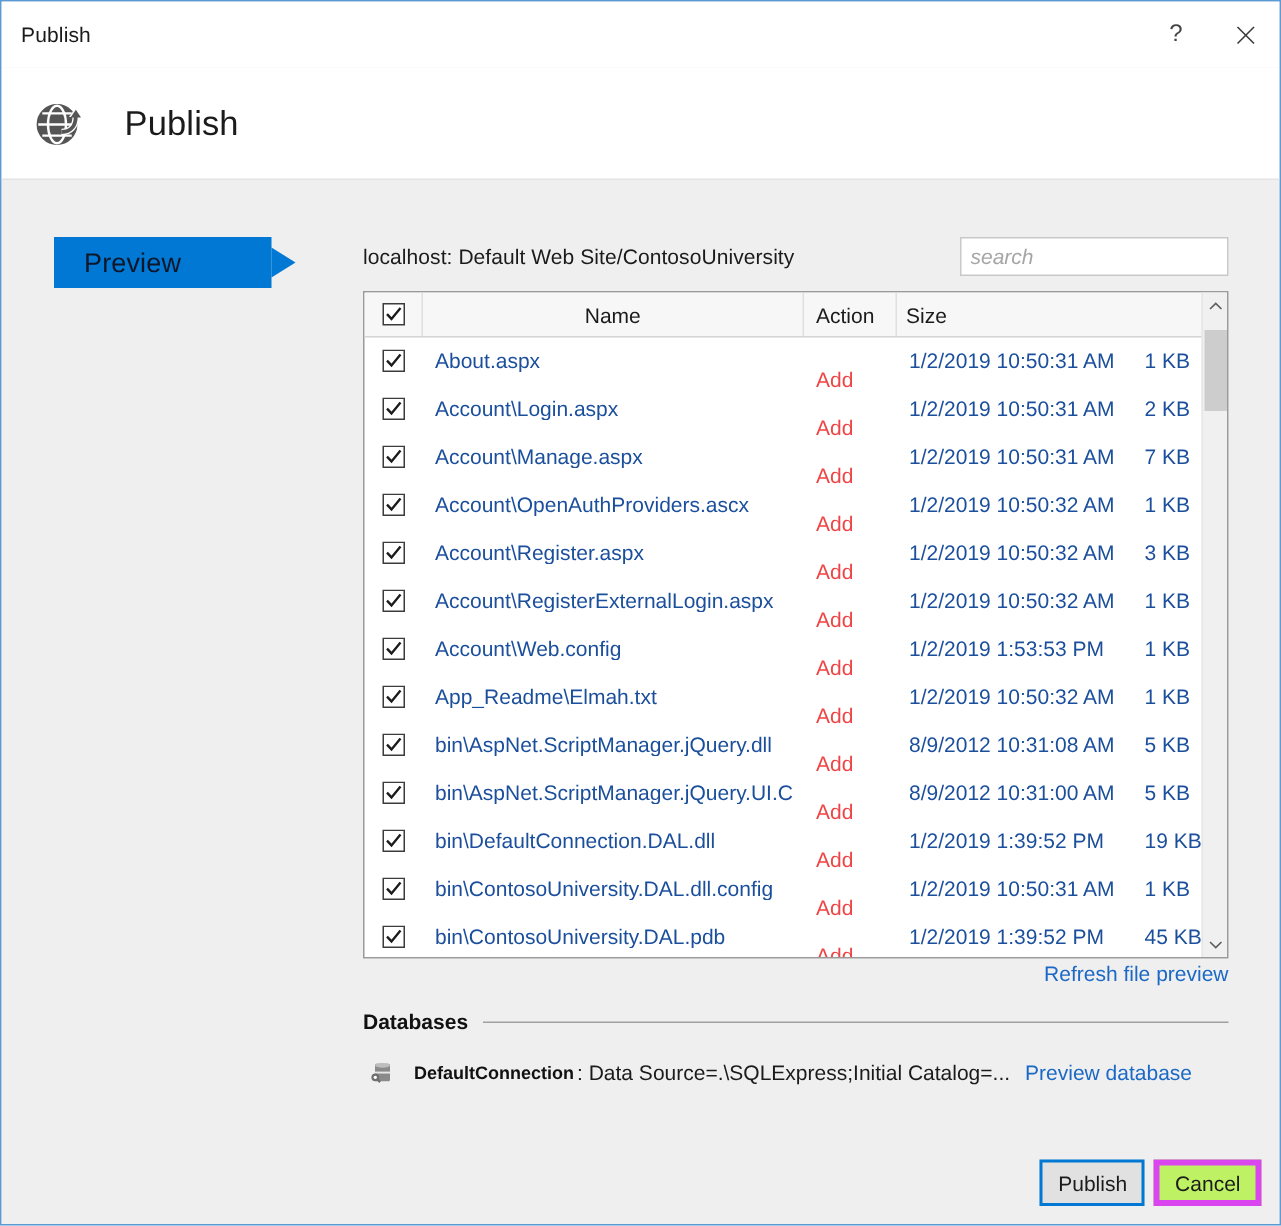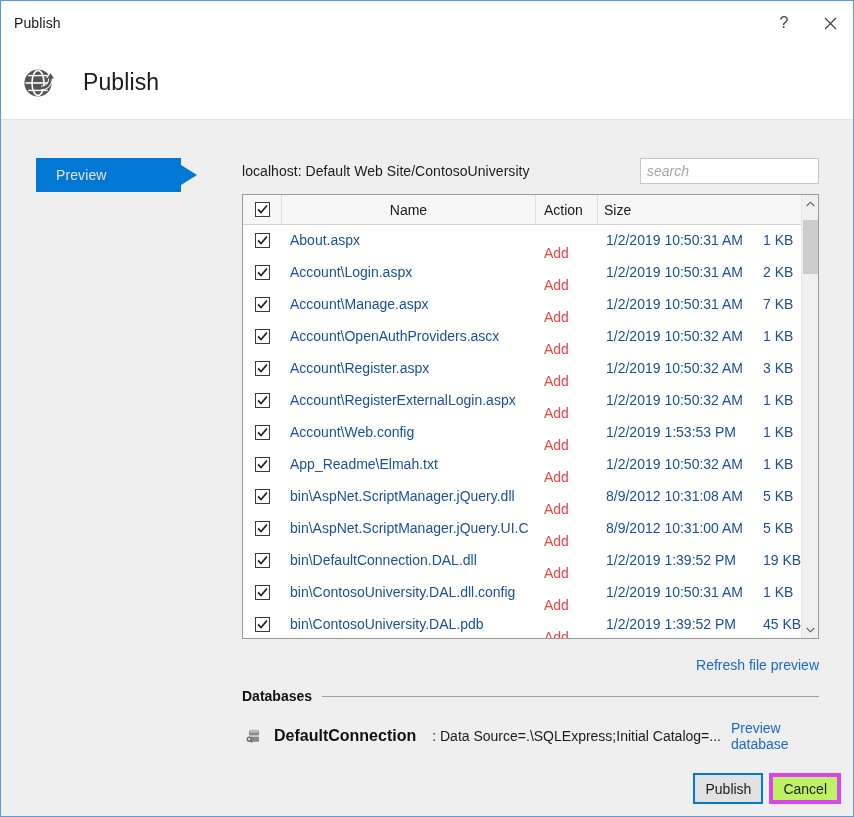--- a/index.html
+++ b/index.html
@@ -101,22 +101,22 @@
   .tab {
     position: relative;
     width: 145px;
     height: 34px;
     background: #0078d4;
     display: flex;
     align-items: center;
     cursor: default;
   }
   .tab-label {
-    color: #e5e5e5;
-    font-size: 14px;
+    color: #0f172a;
+    font-size: 18px;
     padding-left: 20px;
     letter-spacing: .1px;
   }
   .tab::after {
     content: "";
     position: absolute;
     left: 145px;
     top: 7px;
     width: 0; height: 0;
     border-top: 10px solid transparent;
@@ -266,21 +266,21 @@
     left: 1px;
     right: 0;
     top: 25px;
     height: 54px;
     background: #cdcdcd;
     cursor: default;
   }
 
   
   .refresh-row {
-    margin-top: 17px;
+    margin-top: 2px;
     text-align: right;
     width: 577px;
   }
   .link {
     font-size: 14px;
     color: #1b69c4;
     text-decoration: none;
     cursor: default;
   }
 
@@ -308,28 +308,28 @@
     margin-top: 16px;
   }
   .db-icon {
     width: 20px; height: 20px;
     margin-left: 3px;
     display:flex; align-items:center; justify-content:center;
     color:#6d6d6d;
   }
   .db-name {
     margin-left: 11px;
-    font-size: 16px;
+    font-size: 12px;
     font-weight: bold;
     color: #111111;
   }
   .db-conn {
     font-size: 14px;
     color: #1b1b1b;
-    margin-left: 16px;
+    margin-left: 2px;
     white-space: nowrap;
   }
   .db-link { margin-left: 10px; }
 
   
   .footer {
     position: absolute;
     right: 12px;
     bottom: 12px;
     display: flex;

